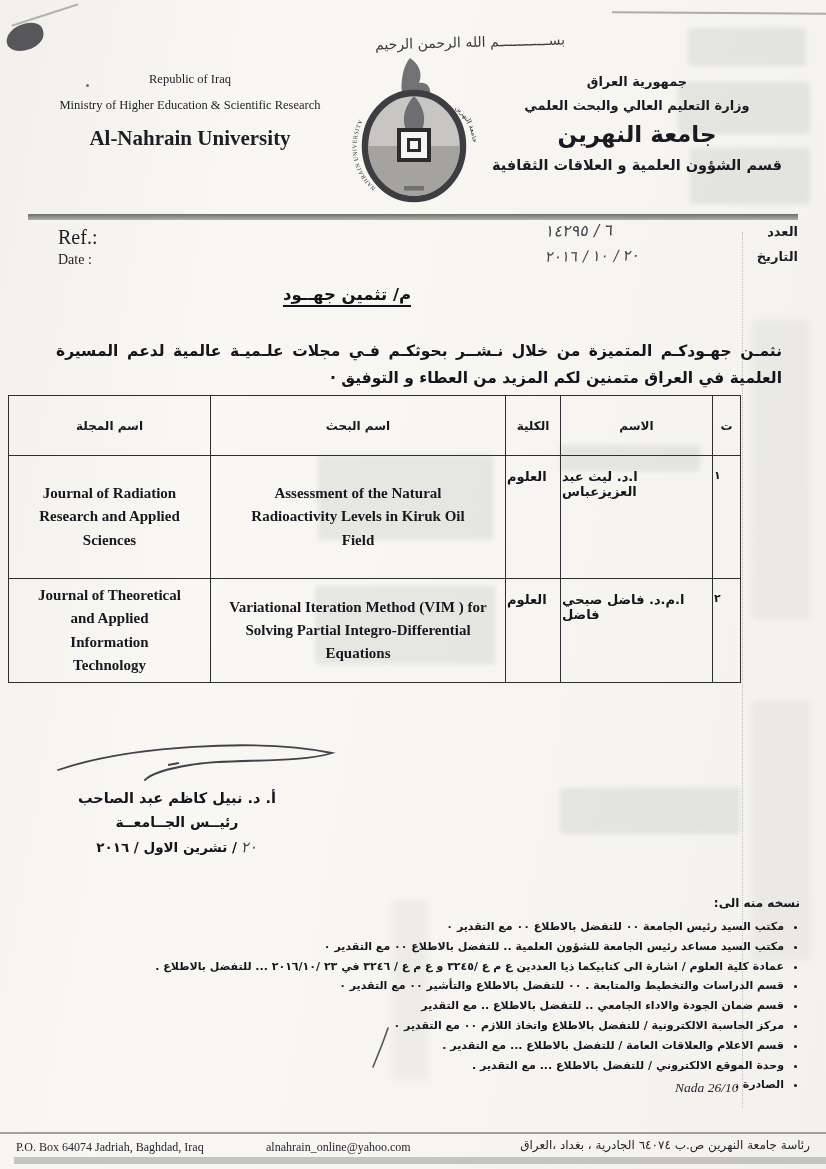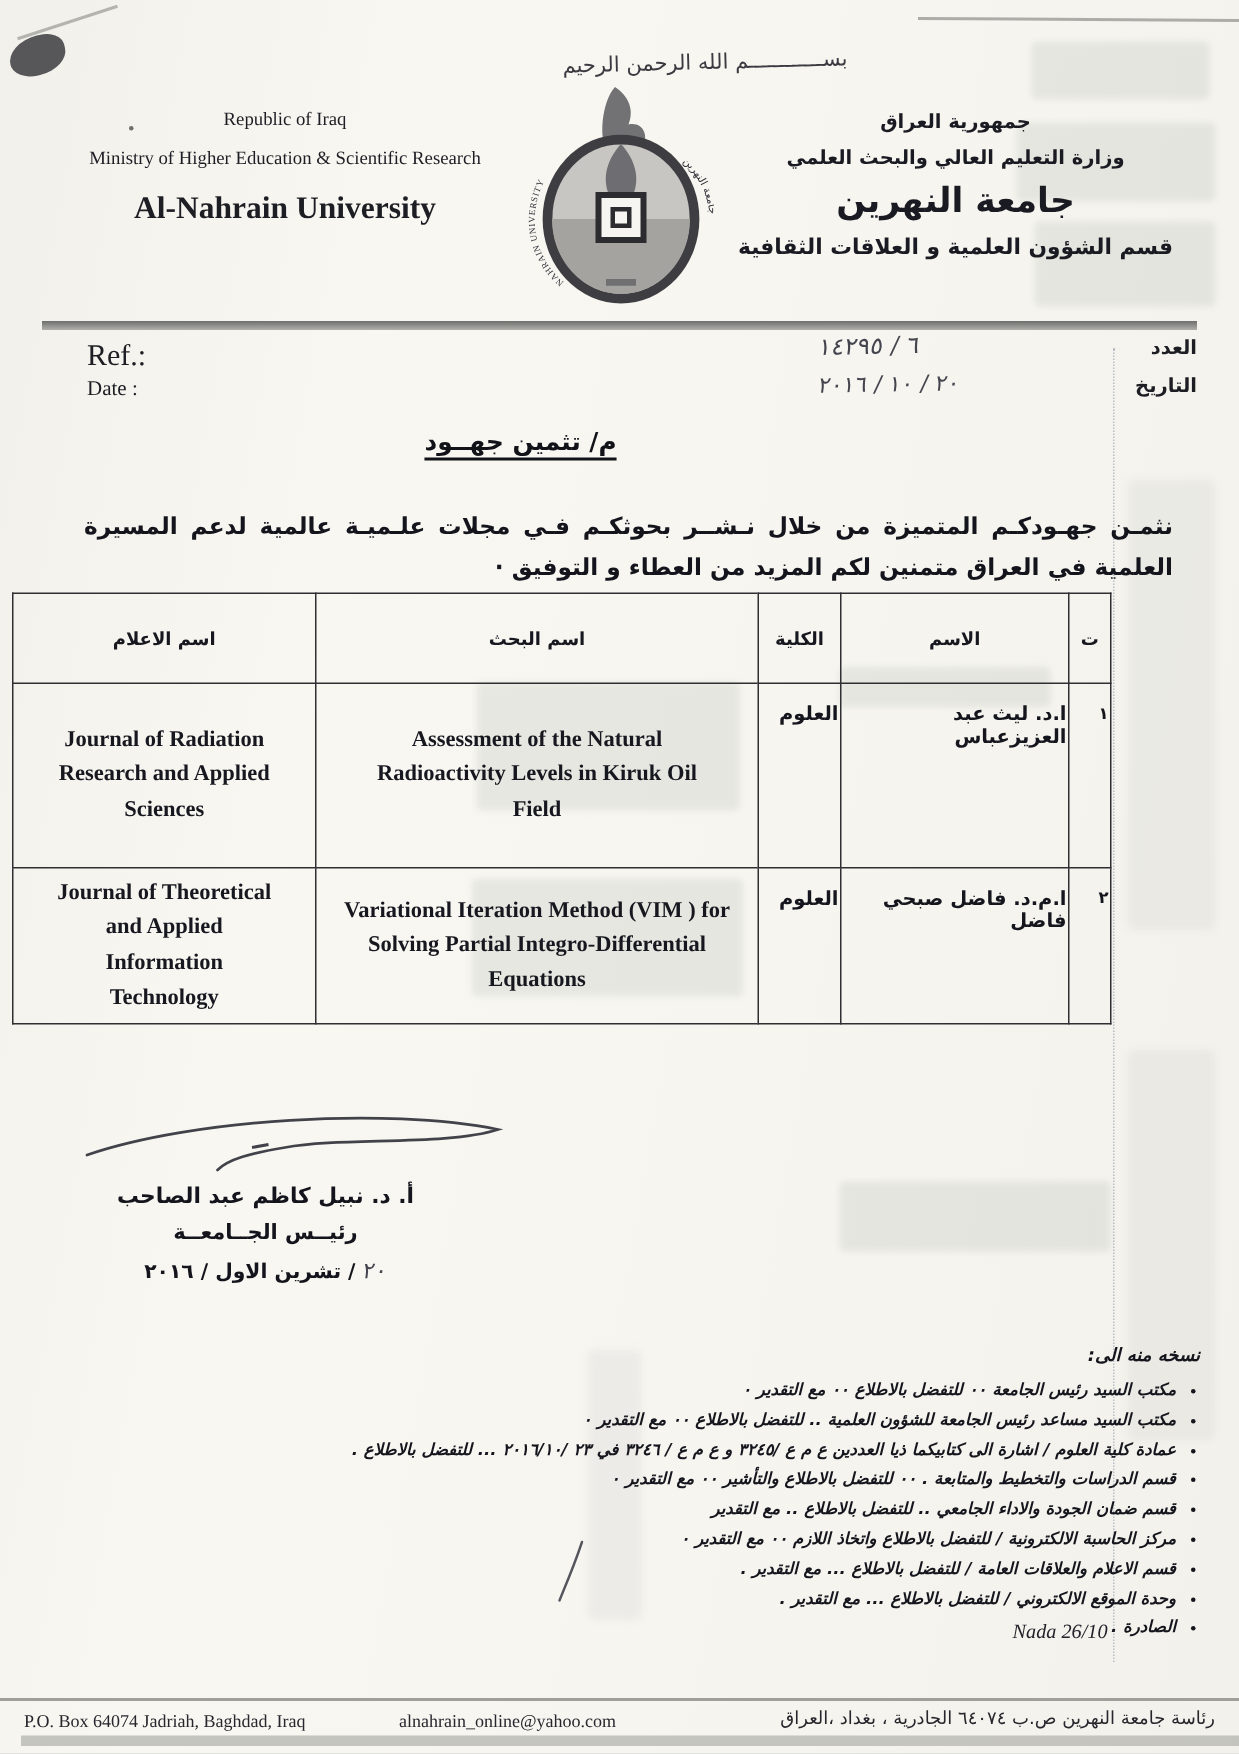--- a/index.html
+++ b/index.html
@@ -15,21 +15,21 @@
   .hw{display:inline-block;font-family:"DejaVu Sans",sans-serif;color:#45454f;
       transform:skewX(-10deg) rotate(-1deg);letter-spacing:2px;font-weight:400;}
   .ghost{position:absolute;background:rgba(118,128,115,.13);filter:blur(2px);border-radius:3px;}
   .ghost2{position:absolute;background:rgba(125,130,125,.08);filter:blur(3px);border-radius:4px;}
   .doc-table{border-collapse:collapse;table-layout:fixed;direction:rtl;width:732px;}
   .doc-table td,.doc-table th{border:1.4px solid #2e2e33;overflow:hidden;}
   .doc-table th{font-size:12px;font-weight:700;color:#17171f;}
   .cell-en{font-family:"Liberation Serif","DejaVu Serif",serif;font-weight:700;
            font-size:15px;line-height:1.55;text-align:center;vertical-align:middle;
            direction:ltr;color:#17171f;}
-  .cell-ar{font-weight:700;font-size:13px;vertical-align:top;text-align:right;
+  .cell-ar{font-weight:700;font-size:13px;vertical-align:top;text-align:left;
            padding-top:13px;color:#15151d;}
   .dist{direction:rtl;text-align:right;color:#15151d;}
   .dist ul{margin:7px 0 0;padding:0 16px 0 0;list-style:disc;}
   .dist li{font-size:11px;font-weight:700;line-height:19.8px;white-space:nowrap;}
   .footer-txt{font-size:12px;color:#26262c;}
   .rule-thick{background:linear-gradient(#6e6e6c,#b0b0ac);}
   .refrow{display:flex;direction:rtl;justify-content:space-between;align-items:baseline;}
   .hline{position:absolute;background:#9f9f9b;}
 </style>
 </head>
@@ -121,21 +121,21 @@
         <col style="width:55px">
       <col style="width:295px">
         <col style="width:202px">
     </colgroup>
     <tbody>
         <tr style="height:60px;">
       <th>ت</th>
       <th>الاسم</th>
       <th>الكلية</th>
       <th>اسم البحث</th>
-      <th>اسم الاعلام</th>
+      <th>اسم المجلة</th>
     </tr>
     <tr style="height:123px;">
       <td class="cell-ar" style="font-size:11px;">١</td>
       <td class="cell-ar">ا.د. ليث عبد العزيزعباس</td>
       <td class="cell-ar">العلوم</td>
       <td class="cell-en" style="padding:4px 26px;">Assessment of the Natural Radioactivity Levels in Kiruk Oil Field</td>
       <td class="cell-en" style="padding:4px 7px;">Journal of Radiation Research and Applied Sciences</td>
     </tr>
     <tr style="height:104px;">
       <td class="cell-ar" style="font-size:11px;">٢</td>
@@ -151,21 +151,21 @@
     <path d="M10,32 C80,8 210,0 284,15 C250,26 180,20 142,27 C118,31 104,35 97,42" fill="none" stroke="#42424a" stroke-width="1.8" stroke-linecap="round"></path>
     <line x1="120" y1="27" x2="131" y2="25" stroke="#42424a" stroke-width="2"></line>
   </svg>
   <div class="abs ar center" style="left:42px;top:790px;width:270px;font-size:14.5px;font-weight:700;color:#14141c;">أ. د. نبيل كاظم عبد الصاحب</div>
   <div class="abs ar center" style="left:42px;top:814px;width:270px;font-size:14px;font-weight:700;color:#14141c;">رئيــس الجــامعــة</div>
   <div class="abs ar center" style="left:42px;top:838px;width:270px;font-size:13.5px;font-weight:700;color:#14141c;">
     <span class="hw" style="font-size:15px;">٢٠</span>
     <span>/ تشرين الاول / ٢٠١٦</span>
   </div>
 
-  <div class="abs dist" style="right:26px;top:896px;width:556px;font-style:italic;">
+  <div class="abs dist" style="right:26px;top:896px;width:556px;">
     <div style="font-size:12px;font-weight:700;">نسخه منه الى:</div>
     <ul>
       <li>مكتب السيد رئيس الجامعة ٠٠ للتفضل بالاطلاع ٠٠ مع التقدير ٠</li>
       <li>مكتب السيد مساعد رئيس الجامعة للشؤون العلمية .. للتفضل بالاطلاع ٠٠ مع التقدير ٠</li>
       <li>عمادة كلية العلوم / اشارة الى كتابيكما ذيا العددين ع م ع /٣٢٤٥ و ع م ع / ٣٢٤٦ في ٢٣ /٢٠١٦/١٠ ... للتفضل بالاطلاع .</li>
       <li>قسم الدراسات والتخطيط والمتابعة . ٠٠ للتفضل بالاطلاع والتأشير ٠٠ مع التقدير ٠</li>
       <li>قسم ضمان الجودة والاداء الجامعي .. للتفضل بالاطلاع .. مع التقدير</li>
       <li>مركز الحاسبة الالكترونية / للتفضل بالاطلاع واتخاذ اللازم ٠٠ مع التقدير ٠</li>
       <li>قسم الاعلام والعلاقات العامة / للتفضل بالاطلاع ... مع التقدير .</li>
       <li>وحدة الموقع الالكتروني / للتفضل بالاطلاع ... مع التقدير .</li>

